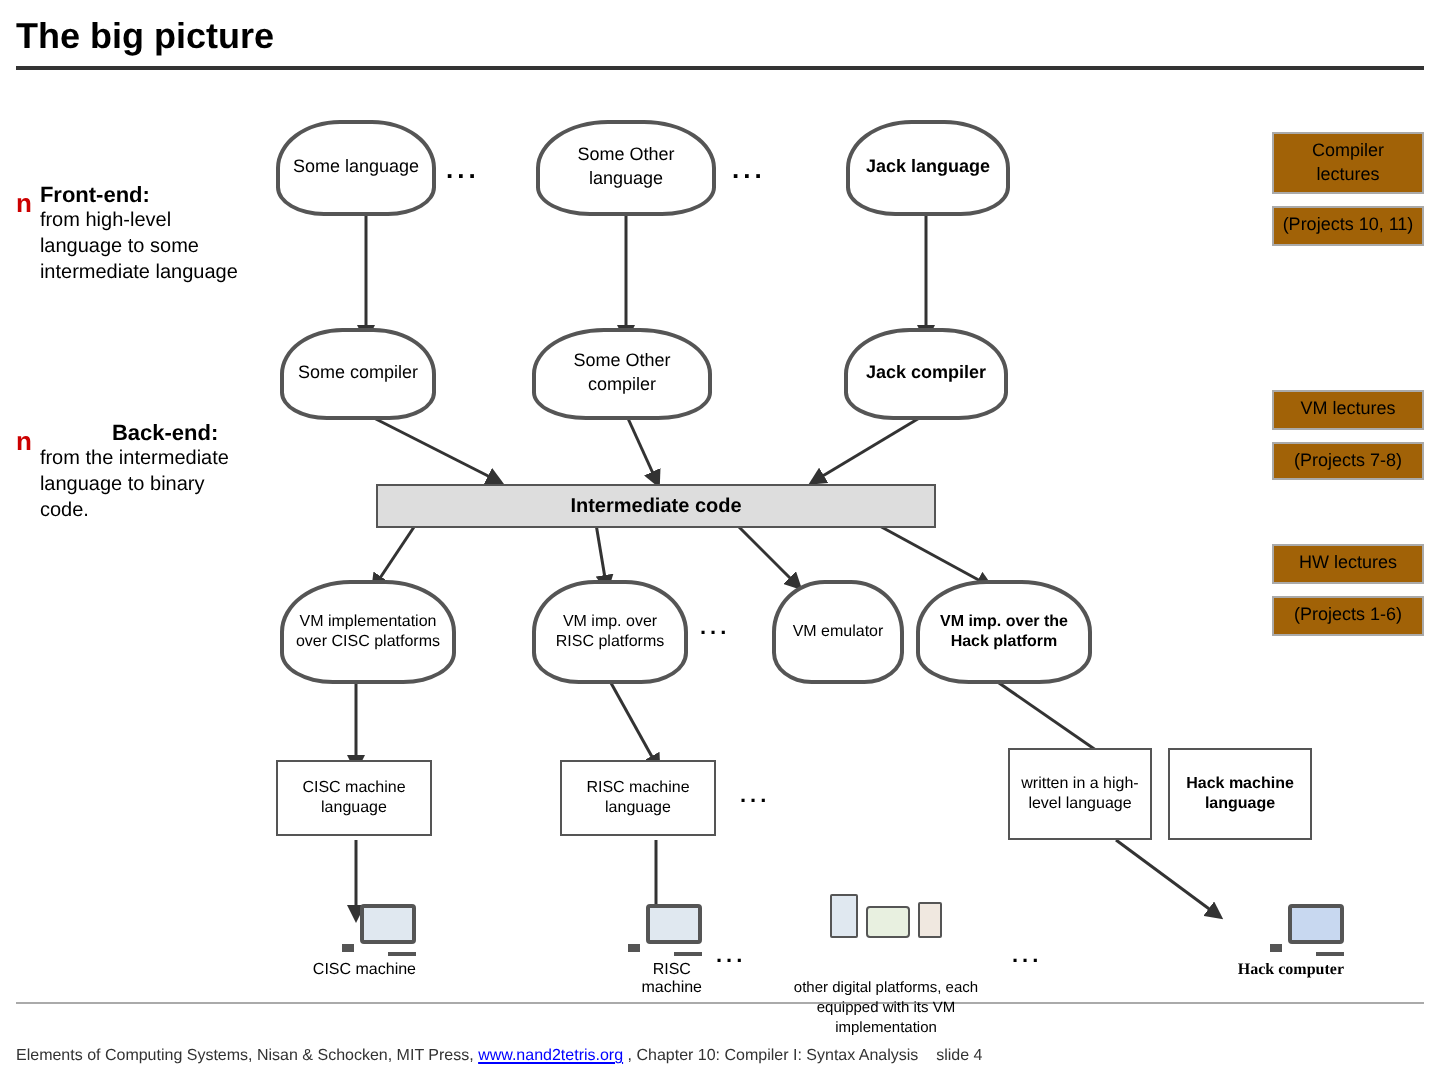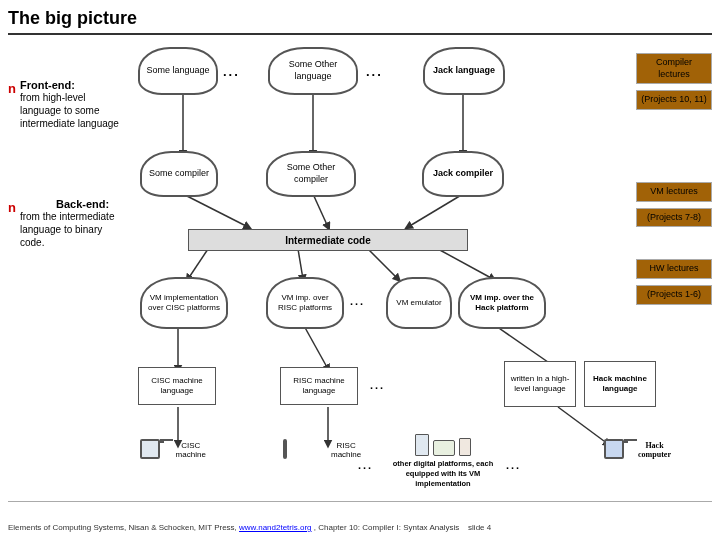--- a/index.html
+++ b/index.html
@@ -10,20 +10,21 @@
       height: 540px;
       overflow: hidden;
       font-size: 11px;
     }
     .page {
       width: 720px;
       height: 540px;
       display: flex;
       flex-direction: column;
       padding: 8px;
+      gap: 13px;
     }
     .title {
       font-size: 18px;
       font-weight: bold;
       margin-bottom: 4px;
       border-bottom: 2px solid #333;
       padding-bottom: 4px;
     }
     .diagram-area {
       flex: 1;
@@ -87,21 +88,22 @@
       display: flex;
       align-items: center;
       justify-content: center;
       font-size: 10px;
       font-weight: bold;
     }
     
     .computer-icon {
       position: absolute;
       display: flex;
-      align-items: flex-start;
+      flex-direction: column;
+      align-items: flex-end;
       font-size: 8px;
       text-align: center;
     }
     .monitor {
       width: 28px;
       height: 20px;
       border: 2px solid #555;
       border-radius: 2px;
       background: #e0e8f0;
       display: flex;
@@ -271,21 +273,21 @@
 
       <div style="position:absolute;left:260px;top:395px;width:110px;text-align:center;">
         <div style="display:flex;justify-content:center;gap:4px;align-items:flex-end;">
 
           <div style="width:14px;height:22px;border:1.5px solid #555;background:#e0e8f0;border-radius:1px;"></div>
 
           <div style="width:22px;height:16px;border:1.5px solid #555;background:#e8f0e0;border-radius:2px;"></div>
 
           <div style="width:12px;height:18px;border:1.5px solid #555;background:#f0e8e0;border-radius:1px;"></div>
         </div>
-        <div style="font-size:7.5px;margin-top:3px;line-height:1.3;font-weight:bold;">other digital platforms, each equipped with its VM implementation</div>
+        <div style="font-size:7.5px;margin-top:20px;line-height:1.3;">other digital platforms, each equipped with its VM implementation</div>
       </div>
 
       <div class="dots-label" style="left:378px;top:420px;font-size:11px;">...</div>
 
 
       <div class="computer-icon" style="left:476px;top:400px;width:68px;">
         <div class="monitor" style="background:#c8d8f0;"></div>
         <div class="monitor-base"></div>
         <div class="monitor-stand"></div>
         <div style="margin-top:2px;font-size:8px;text-align:center;font-weight:bold;font-family:Liberation Serif, serif;">Hack computer</div>

